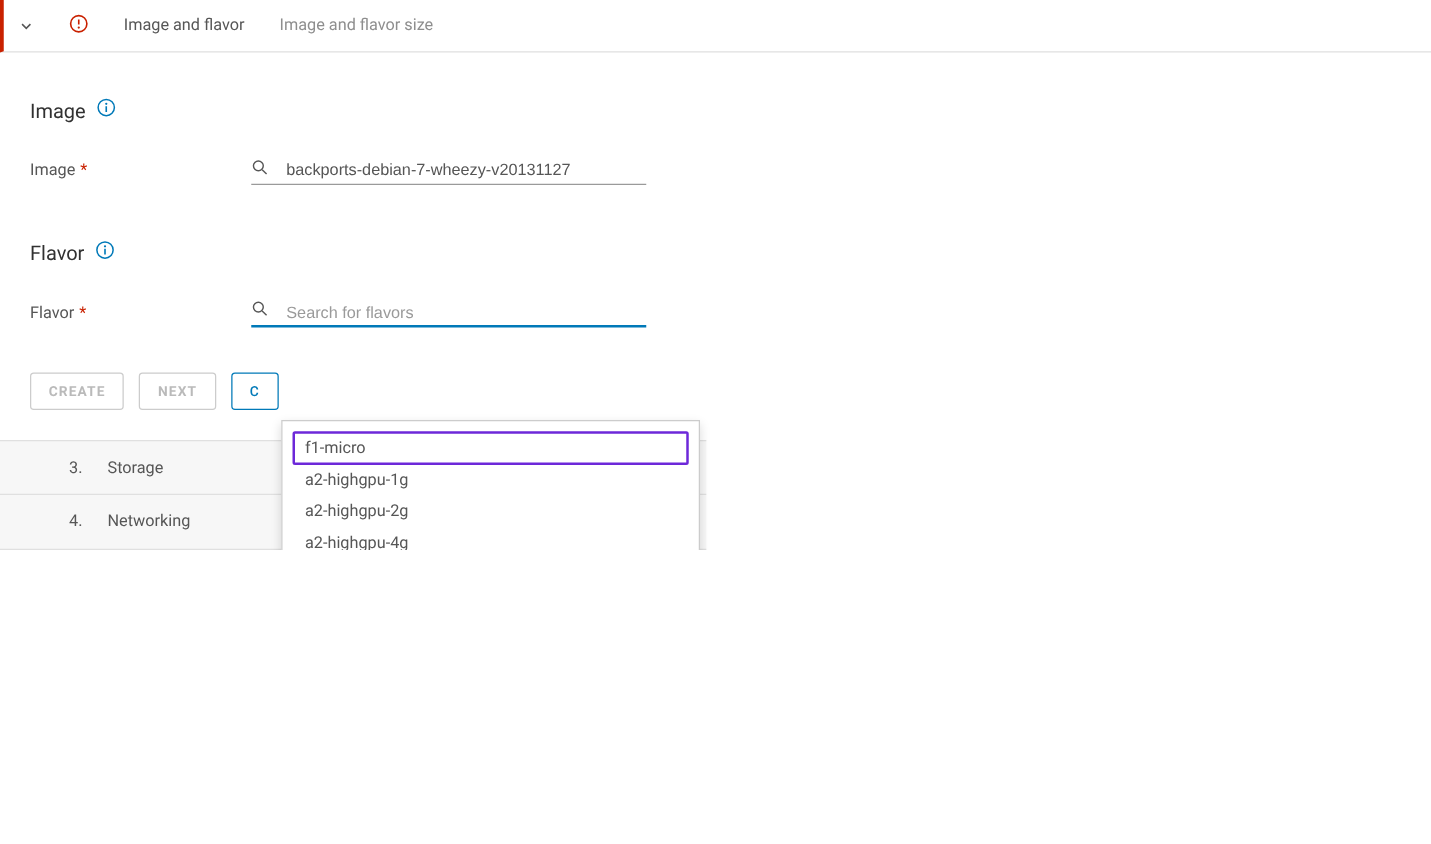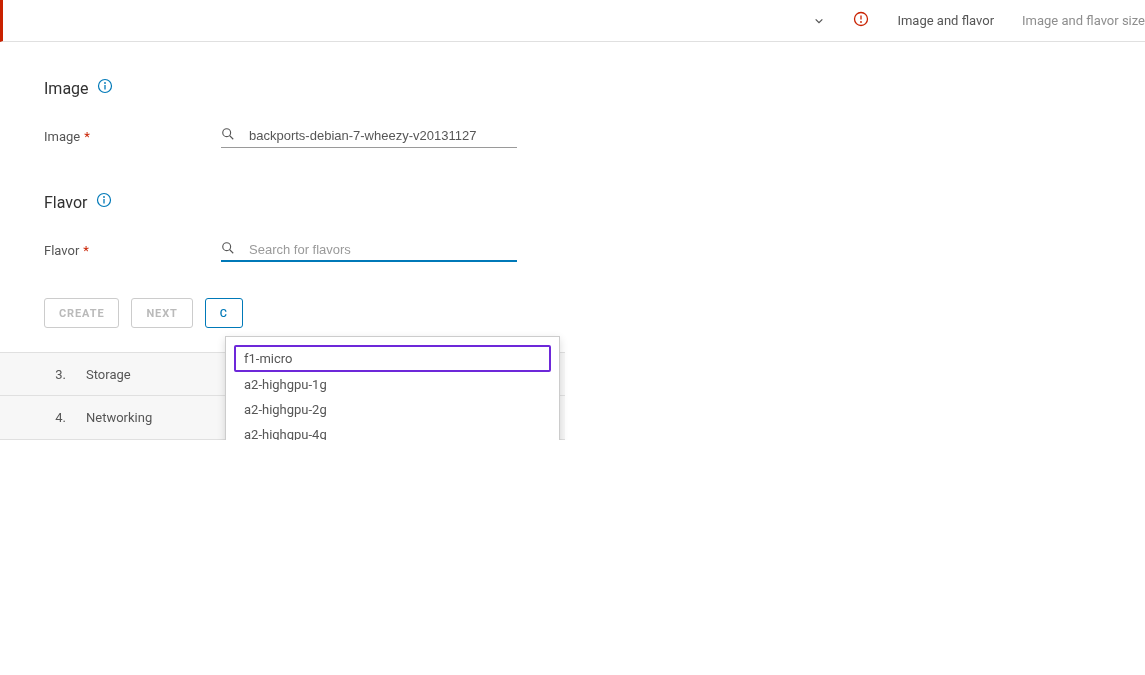--- a/index.html
+++ b/index.html
@@ -13,21 +13,20 @@
 
   
   .section-header {
     display: flex;
     align-items: center;
     height: 42px;
     border-left: 3px solid #c92100;
     border-bottom: 1px solid #e0e0e0;
     padding-left: 12px;
     gap: 28px;
-    justify-content: flex-end;
   }
   .section-header .chevron {
     width: 12px;
     height: 12px;
     display: flex;
     align-items: center;
     justify-content: center;
   }
   .section-header .chevron svg { width: 10px; height: 10px; }
   .section-header .error-icon svg { width: 16px; height: 16px; }
@@ -35,21 +34,21 @@
     color: #565656;
     font-size: 13px;
   }
   .section-header .subtitle {
     color: #8e8e8e;
     font-size: 13px;
   }
 
   
   .content {
-    padding: 36px 48px 24px 44px;
+    padding: 36px 48px 24px 24px;
     width: 565px;
   }
   .group-heading {
     font-size: 16px;
     color: #313131;
     font-weight: 400;
     display: flex;
     align-items: center;
     gap: 8px;
     margin-bottom: 26px;

